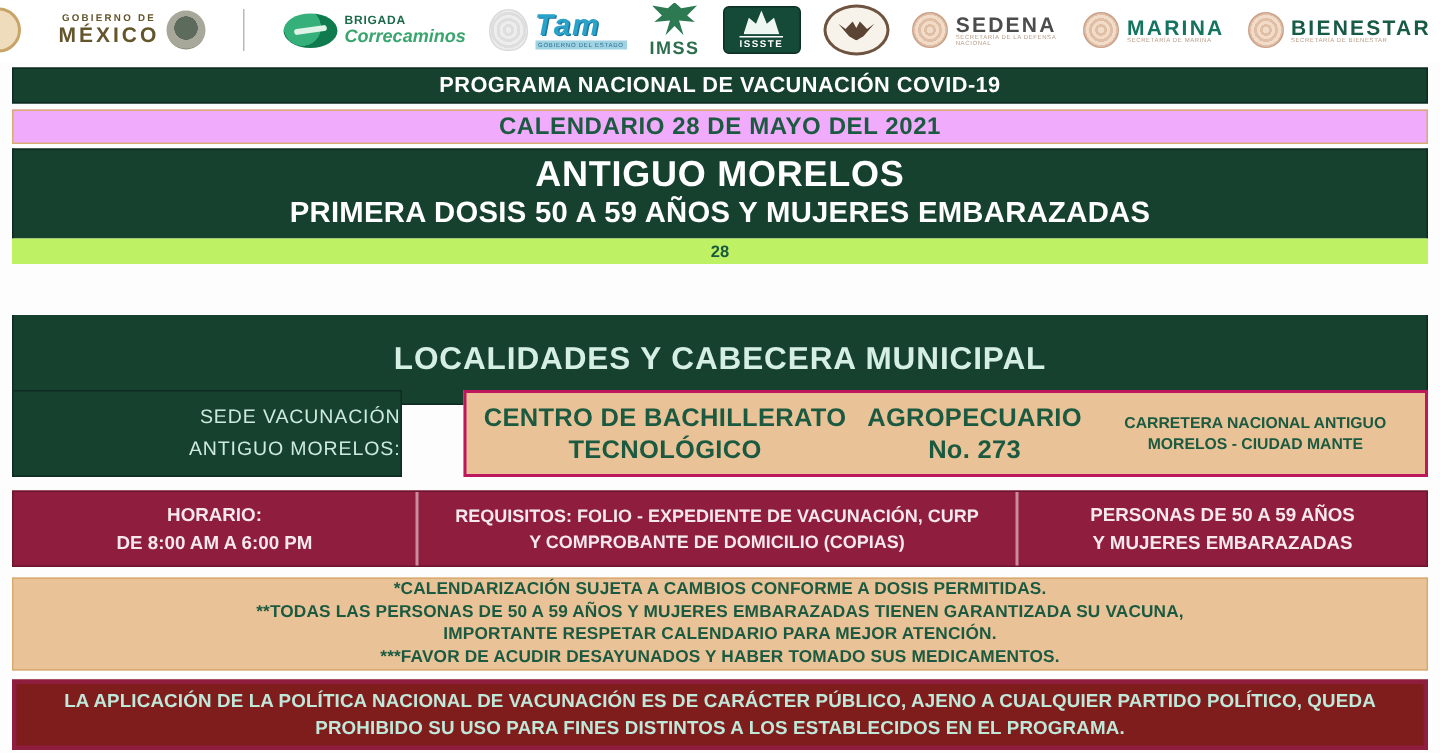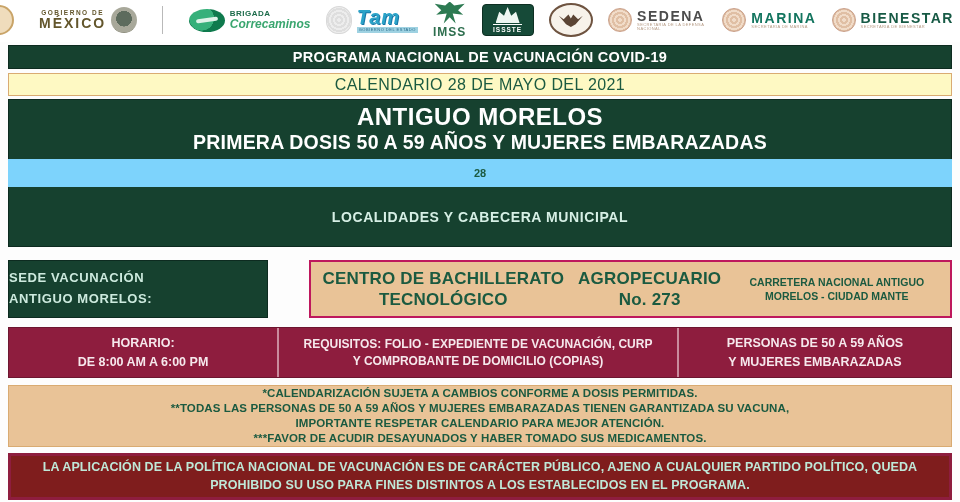--- a/index.html
+++ b/index.html
@@ -51,42 +51,42 @@
   .dep-label { font-size:14px; font-weight:bold; letter-spacing:1.5px; }
   .sedena .dep-label { color:#4c4c4c; }
   .marina .dep-label { color:#13755f; }
   .bienestar .dep-label { color:#175a45; }
   .dep-sub { font-size:4px; color:#b59a84; letter-spacing:.4px; max-width:70px; }
 
   
   .bar { position:absolute; left:8px; width:944px; display:flex; align-items:center; justify-content:center; text-align:center; }
   .program-bar { top:45px; height:24px; background:#16412f; border:1px solid #0d2b20;
     color:#ffffff; font-weight:bold; font-size:14.5px; letter-spacing:.3px; }
-  .calendar-bar { top:73px; height:23px; background:#fef9c3; border:1px solid #d9ab72;
-    color:#1b5a40; font-weight:normal; font-size:16px; letter-spacing:.4px; }
+  .calendar-bar { top:73px; height:23px; background:#f0abfc; border:1px solid #d9ab72;
+    color:#1b5a40; font-weight:bold; font-size:16px; letter-spacing:.4px; }
 
   
   .main-banner { position:absolute; top:99px; left:8px; width:944px; }
   .banner-head { background:#16412f; border:1px solid #0d2b20; border-bottom:none;
     color:#ffffff; text-align:center; padding:3px 0 5px; }
   .banner-head .muni { font-size:24px; font-weight:bold; letter-spacing:.5px; }
   .banner-head .sub { font-size:19.5px; font-weight:bold; letter-spacing:.2px; }
   .day-name-bar { height:16px; background:#d18b4e; color:#ffffff; font-weight:bold; font-size:10px;
     display:flex; align-items:center; justify-content:center; letter-spacing:.5px; }
-  .day-num-bar { height:28px; background:#7dd3fc; color:#1b5a40; font-weight:bold; font-size:11px;
+  .day-num-bar { height:17px; background:#bef264; color:#1b5a40; font-weight:bold; font-size:11px;
     display:flex; align-items:center; justify-content:center; }
   .localities { height:60px; background:#16412f; border:1px solid #0d2b20; border-top:none;
-    color:#d6efe5; font-weight:bold; font-size:14px; letter-spacing:.6px;
-    display:flex; align-items:center; justify-content:center; }
+    color:#d6efe5; font-weight:bold; font-size:21px; letter-spacing:.6px;
+    display:flex; align-items:center; justify-content:center;margin-top:34px; }
 
   
   .sede-row { position:absolute; top:260px; left:8px; width:944px; height:58px; display:flex; gap:5px; }
   .sede-label { width:260px; background:#16412f; border:1px solid #0d2b20; color:#cdeade;
-    display:flex; flex-direction:column; align-items:flex-start; justify-content:center;
-    font-weight:bold; font-size:13px; letter-spacing:.6px; line-height:1.6; }
+    display:flex; flex-direction:column; align-items:flex-end; justify-content:center;
+    font-weight:normal; font-size:13px; letter-spacing:.6px; line-height:1.6; }
   .sede-venue { flex:1; background:#e9c397; border:2px solid #be185d; color:#1b5a40; text-align:center;
     display:flex; flex-direction:row; align-items:center; justify-content:center; line-height:1.25;margin-left:36px; }
   .sede-venue .v1, .sede-venue .v2 { font-size:17px; font-weight:bold; letter-spacing:.2px; }
   .sede-venue .addr { font-size:10.5px; font-weight:bold; margin-top:1px; }
 
   
   .schedule-row { position:absolute; top:327px; left:8px; width:944px; height:51px;
     background:#8e1d3e; border:1px solid #6d1630; display:flex; color:#f6e8ec; font-weight:bold; }
   .sched-cell { display:flex; flex-direction:column; align-items:center; justify-content:center;
     text-align:center; font-size:12.5px; line-height:1.45; padding:2px 24px; }

